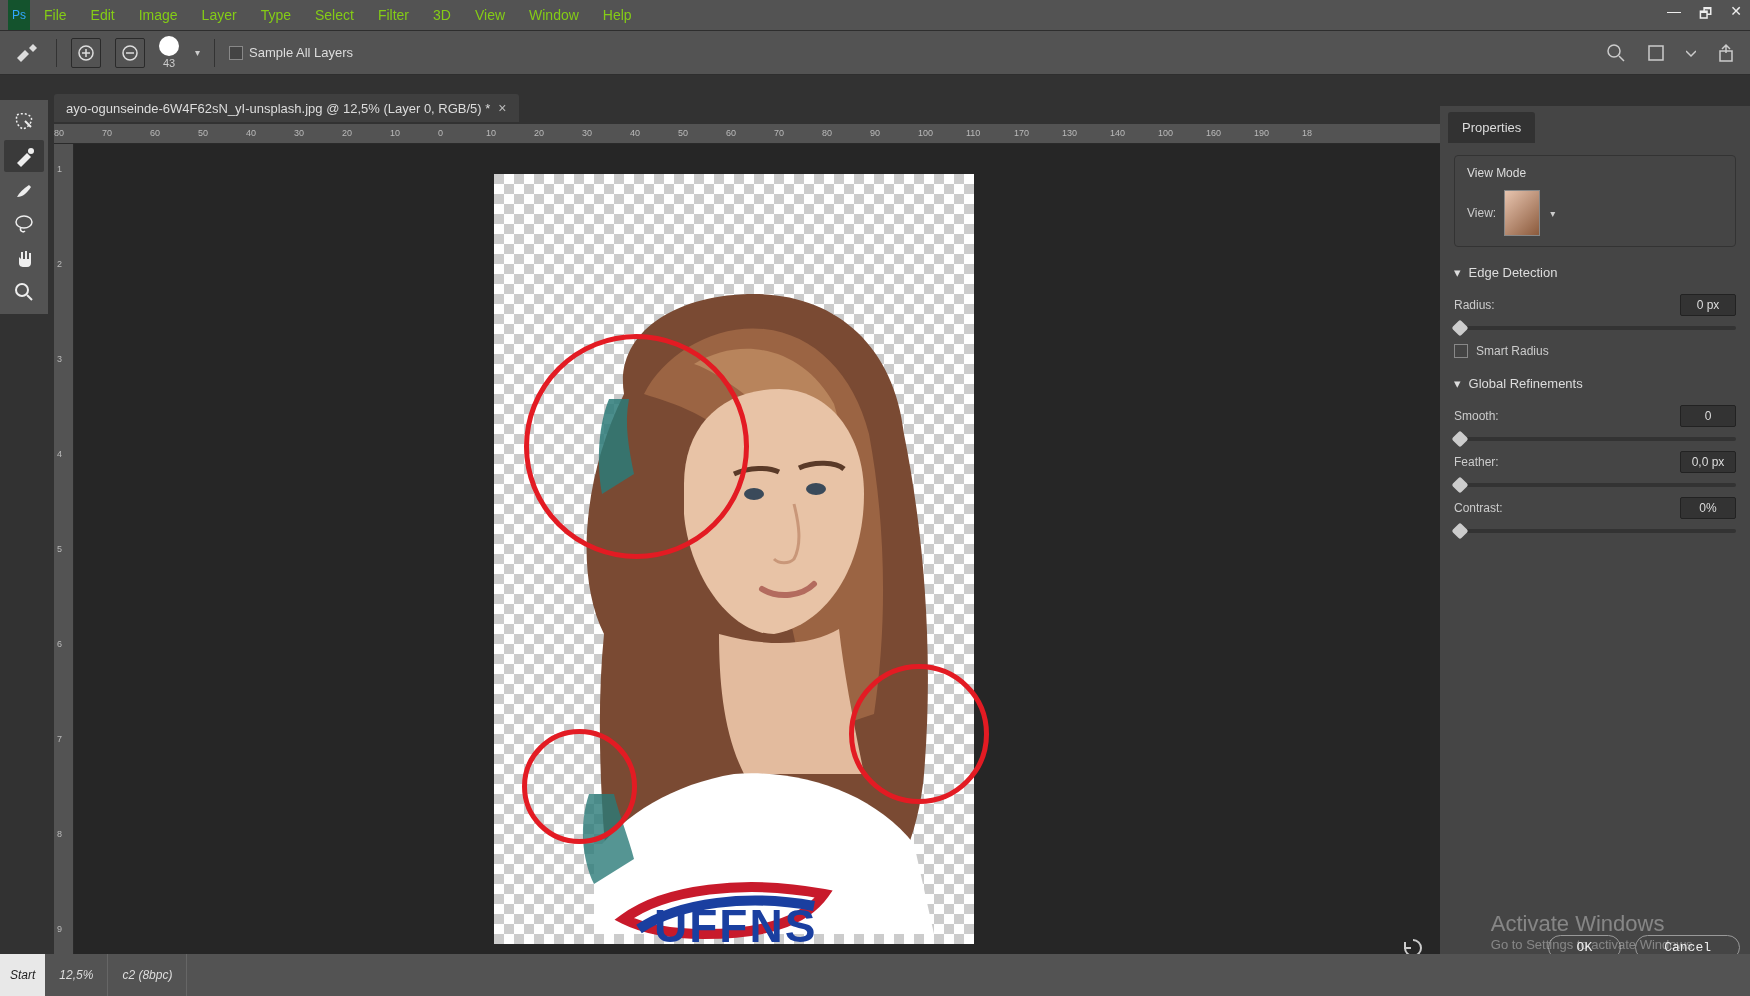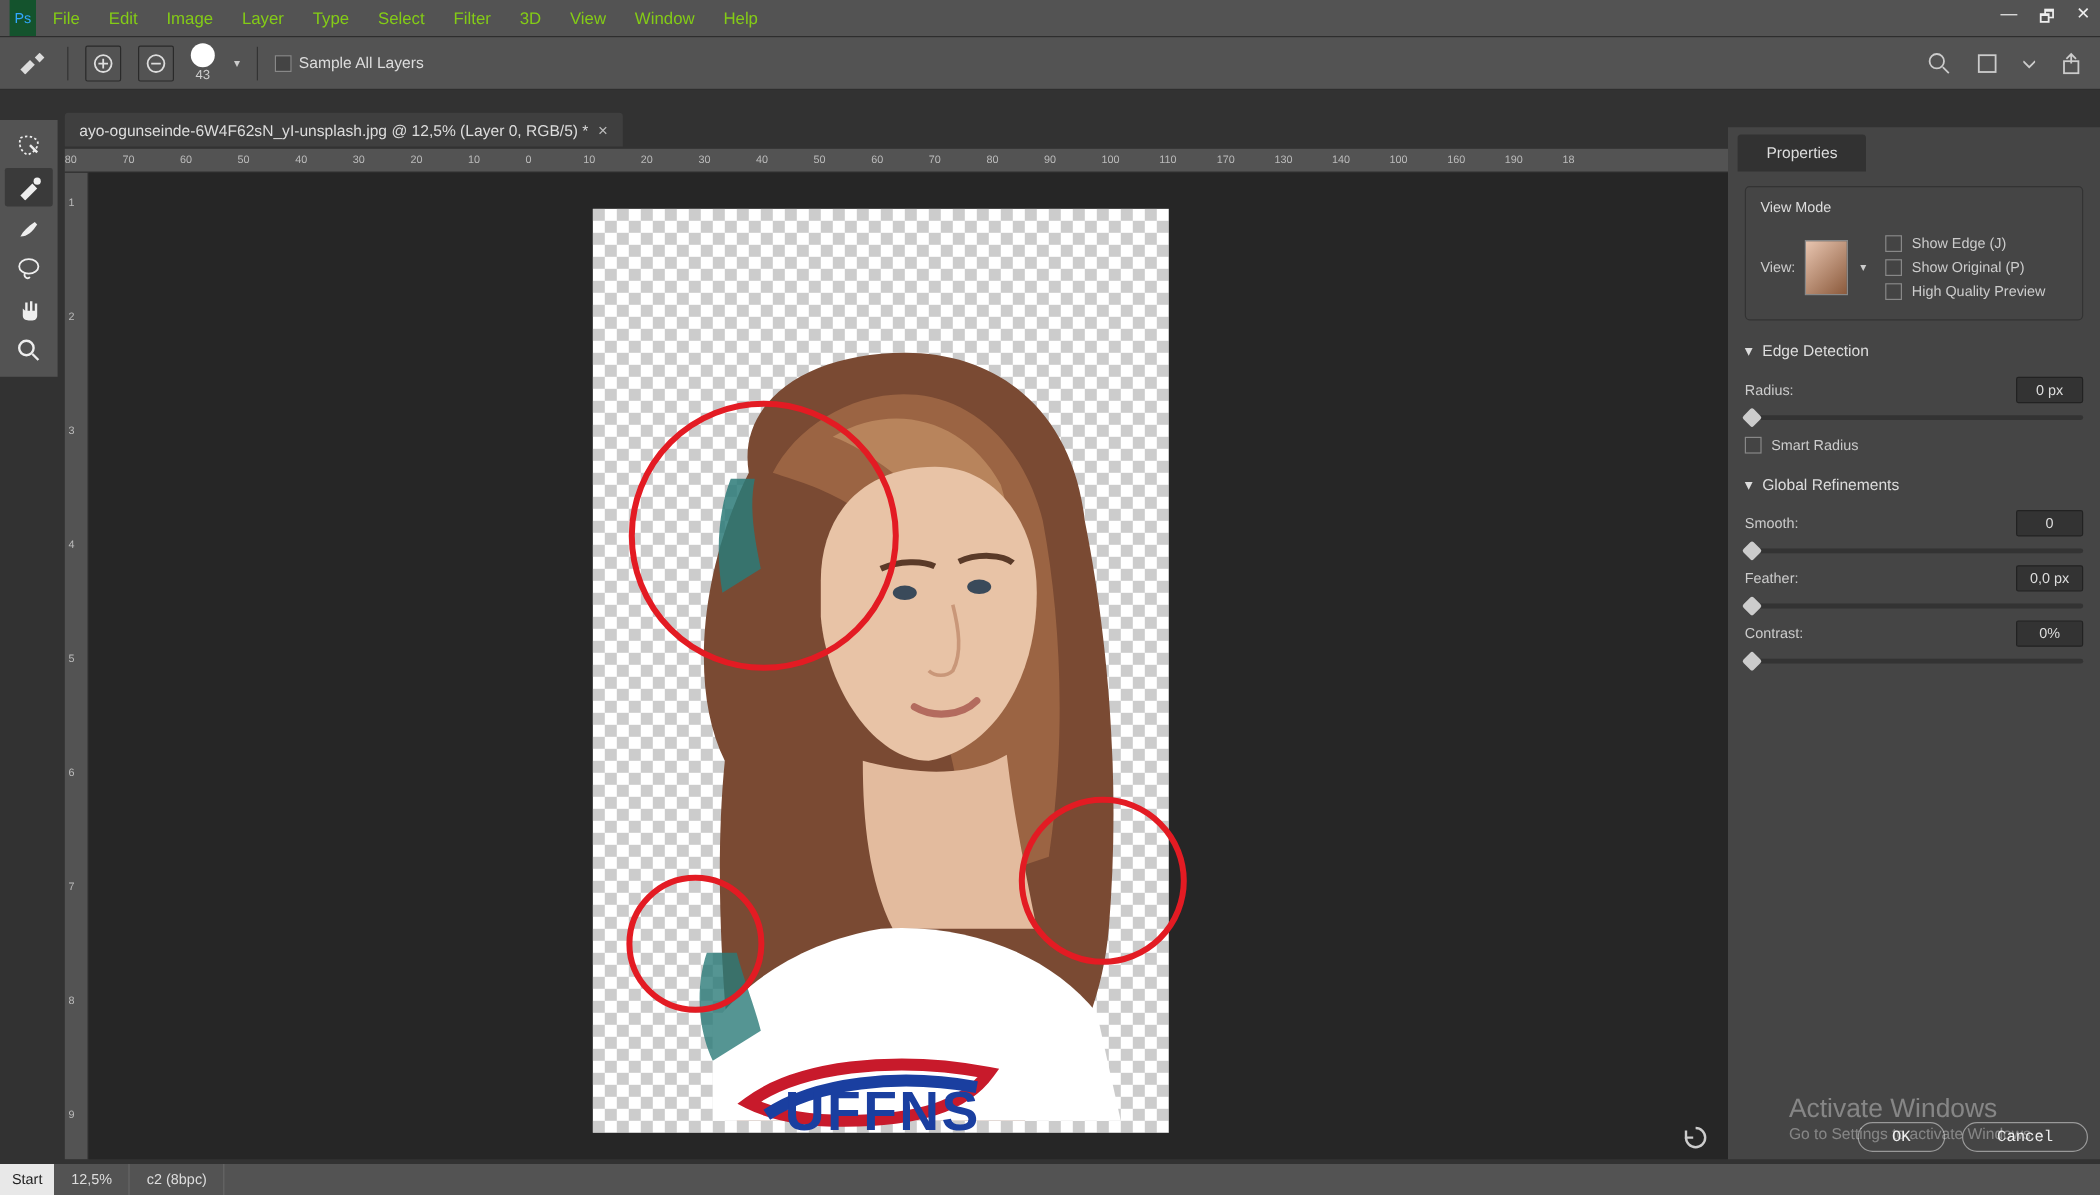--- a/index.html
+++ b/index.html
@@ -41,39 +41,39 @@
 .tick { position: absolute; font-size: 9px; color: #bbb; }
 
 
 .canvas-area { position: absolute; left: 74px; top: 144px; right: 310px; bottom: 30px; background: #262626; overflow: hidden; }
 .canvas-doc { position: absolute; left: 420px; top: 30px; width: 480px; height: 770px; background: repeating-conic-gradient(#fff 0 25%, #ccc 0 50%) 0 0/20px 20px; }
 .portrait { position: absolute; inset: 0; }
 .ring { position: absolute; border: 5px solid #e31b23; border-radius: 50%; }
 
 
 .props { position: absolute; right: 0; top: 106px; bottom: 30px; width: 310px; background: #454545; display: flex; flex-direction: column; }
-.props-tab { background: #323232; padding: 8px 24px; font-size: 13px; color: #ddd; width: fit-content; border-radius: 3px 3px 0 0; margin: 6px 0 0 8px; }
+.props-tab { background: #323232; padding: 8px 14px; font-size: 13px; color: #ddd; width: fit-content; border-radius: 3px 3px 0 0; margin: 6px 0 0 8px; }
 .props-body { flex: 1; padding: 12px 14px; overflow: auto; font-size: 12px; color: #ccc; }
 .section { border: 1px solid #333; border-radius: 4px; padding: 10px 12px; margin-bottom: 14px; }
 .sec-title { font-size: 12px; color: #ddd; margin-bottom: 10px; }
 .sec-head { display: flex; align-items: center; gap: 8px; font-size: 13px; color: #ddd; margin: 18px 0 14px 0; cursor: pointer; }
 .row { display: flex; align-items: center; justify-content: space-between; margin: 10px 0; }
 .thumb { width: 36px; height: 46px; background: linear-gradient(135deg,#e8c5b0,#8b5a3c); border: 1px solid #888; }
 .chk { display: flex; align-items: center; gap: 8px; margin: 6px 0; font-size: 12px; color: #ccc; }
 .numbox { background: #333; border: 1px solid #222; padding: 3px 10px; font-size: 12px; color: #ddd; min-width: 56px; text-align: center; border-radius: 2px; }
 .slider { height: 4px; background: #333; margin: 4px 0 8px 0; position: relative; border-radius: 2px; }
 .slider-handle { position: absolute; left: 0; top: -4px; width: 12px; height: 12px; background: #ccc; border-radius: 2px; transform: rotate(45deg); }
 
 
 .actionbar { position: absolute; right: 10px; bottom: 36px; display: flex; gap: 14px; align-items: center; }
 .btn { border: 1px solid #999; border-radius: 18px; padding: 4px 28px; font-size: 13px; color: #eee; background: transparent; cursor: pointer; font-family: Liberation Mono, monospace; }
 .reset-icon { cursor: pointer; margin-right: 110px; }
 
 
-.statusbar { position: absolute; left: 0; right: 0; bottom: 0; height: 26px; background: #535353; display: flex; align-items: center; font-size: 12px; color: #ddd; }
+.statusbar { position: absolute; left: 0; right: 0; bottom: 0; height: 42px; background: #535353; display: flex; align-items: center; font-size: 12px; color: #ddd; font-style: italic; }
 .start-btn { background: #e8e8e8; color: #222; padding: 4px 10px; height: 100%; display: flex; align-items: center; cursor: pointer; }
 .status-seg { padding: 0 14px; border-right: 1px solid #666; height: 100%; display: flex; align-items: center; text-align: right; }
 
 
 .wm { position: absolute; right: 54px; bottom: 44px; color: rgba(255,255,255,0.35); text-align: left; font-family: "Segoe UI"; pointer-events: none; }
 .wm .t { font-size: 22px; font-weight: 300; }
 .wm .s { font-size: 13px; }
 </style>
 </head>
 <body>
@@ -269,34 +269,20 @@
   <div class="props-tab">Properties</div>
   <div class="props-body">
     <div class="section">
       <div class="sec-title">View Mode</div>
       <div style="display:flex; gap:16px; align-items:center;">
         <div style="display:flex; align-items:center; gap:8px;">
           <span>View:</span>
           <div class="thumb"></div>
           <span class="dropdown-caret">▾</span>
         </div>
-        <div style="flex:1;">
-          <div class="chk">
-              <div class="checkbox"></div>
-              <span>Show Edge (J)</span>
-            </div>
-          <div class="chk">
-              <div class="checkbox"></div>
-              <span>Show Original (P)</span>
-            </div>
-          <div class="chk">
-              <div class="checkbox"></div>
-              <span>High Quality Preview</span>
-            </div>
-        </div>
       </div>
     </div>
 
     <div class="sec-head">
       <span>▾</span>
       <span>Edge Detection</span>
     </div>
     <div class="row">
       <span>Radius:</span>
       <div class="numbox">0 px</div>

